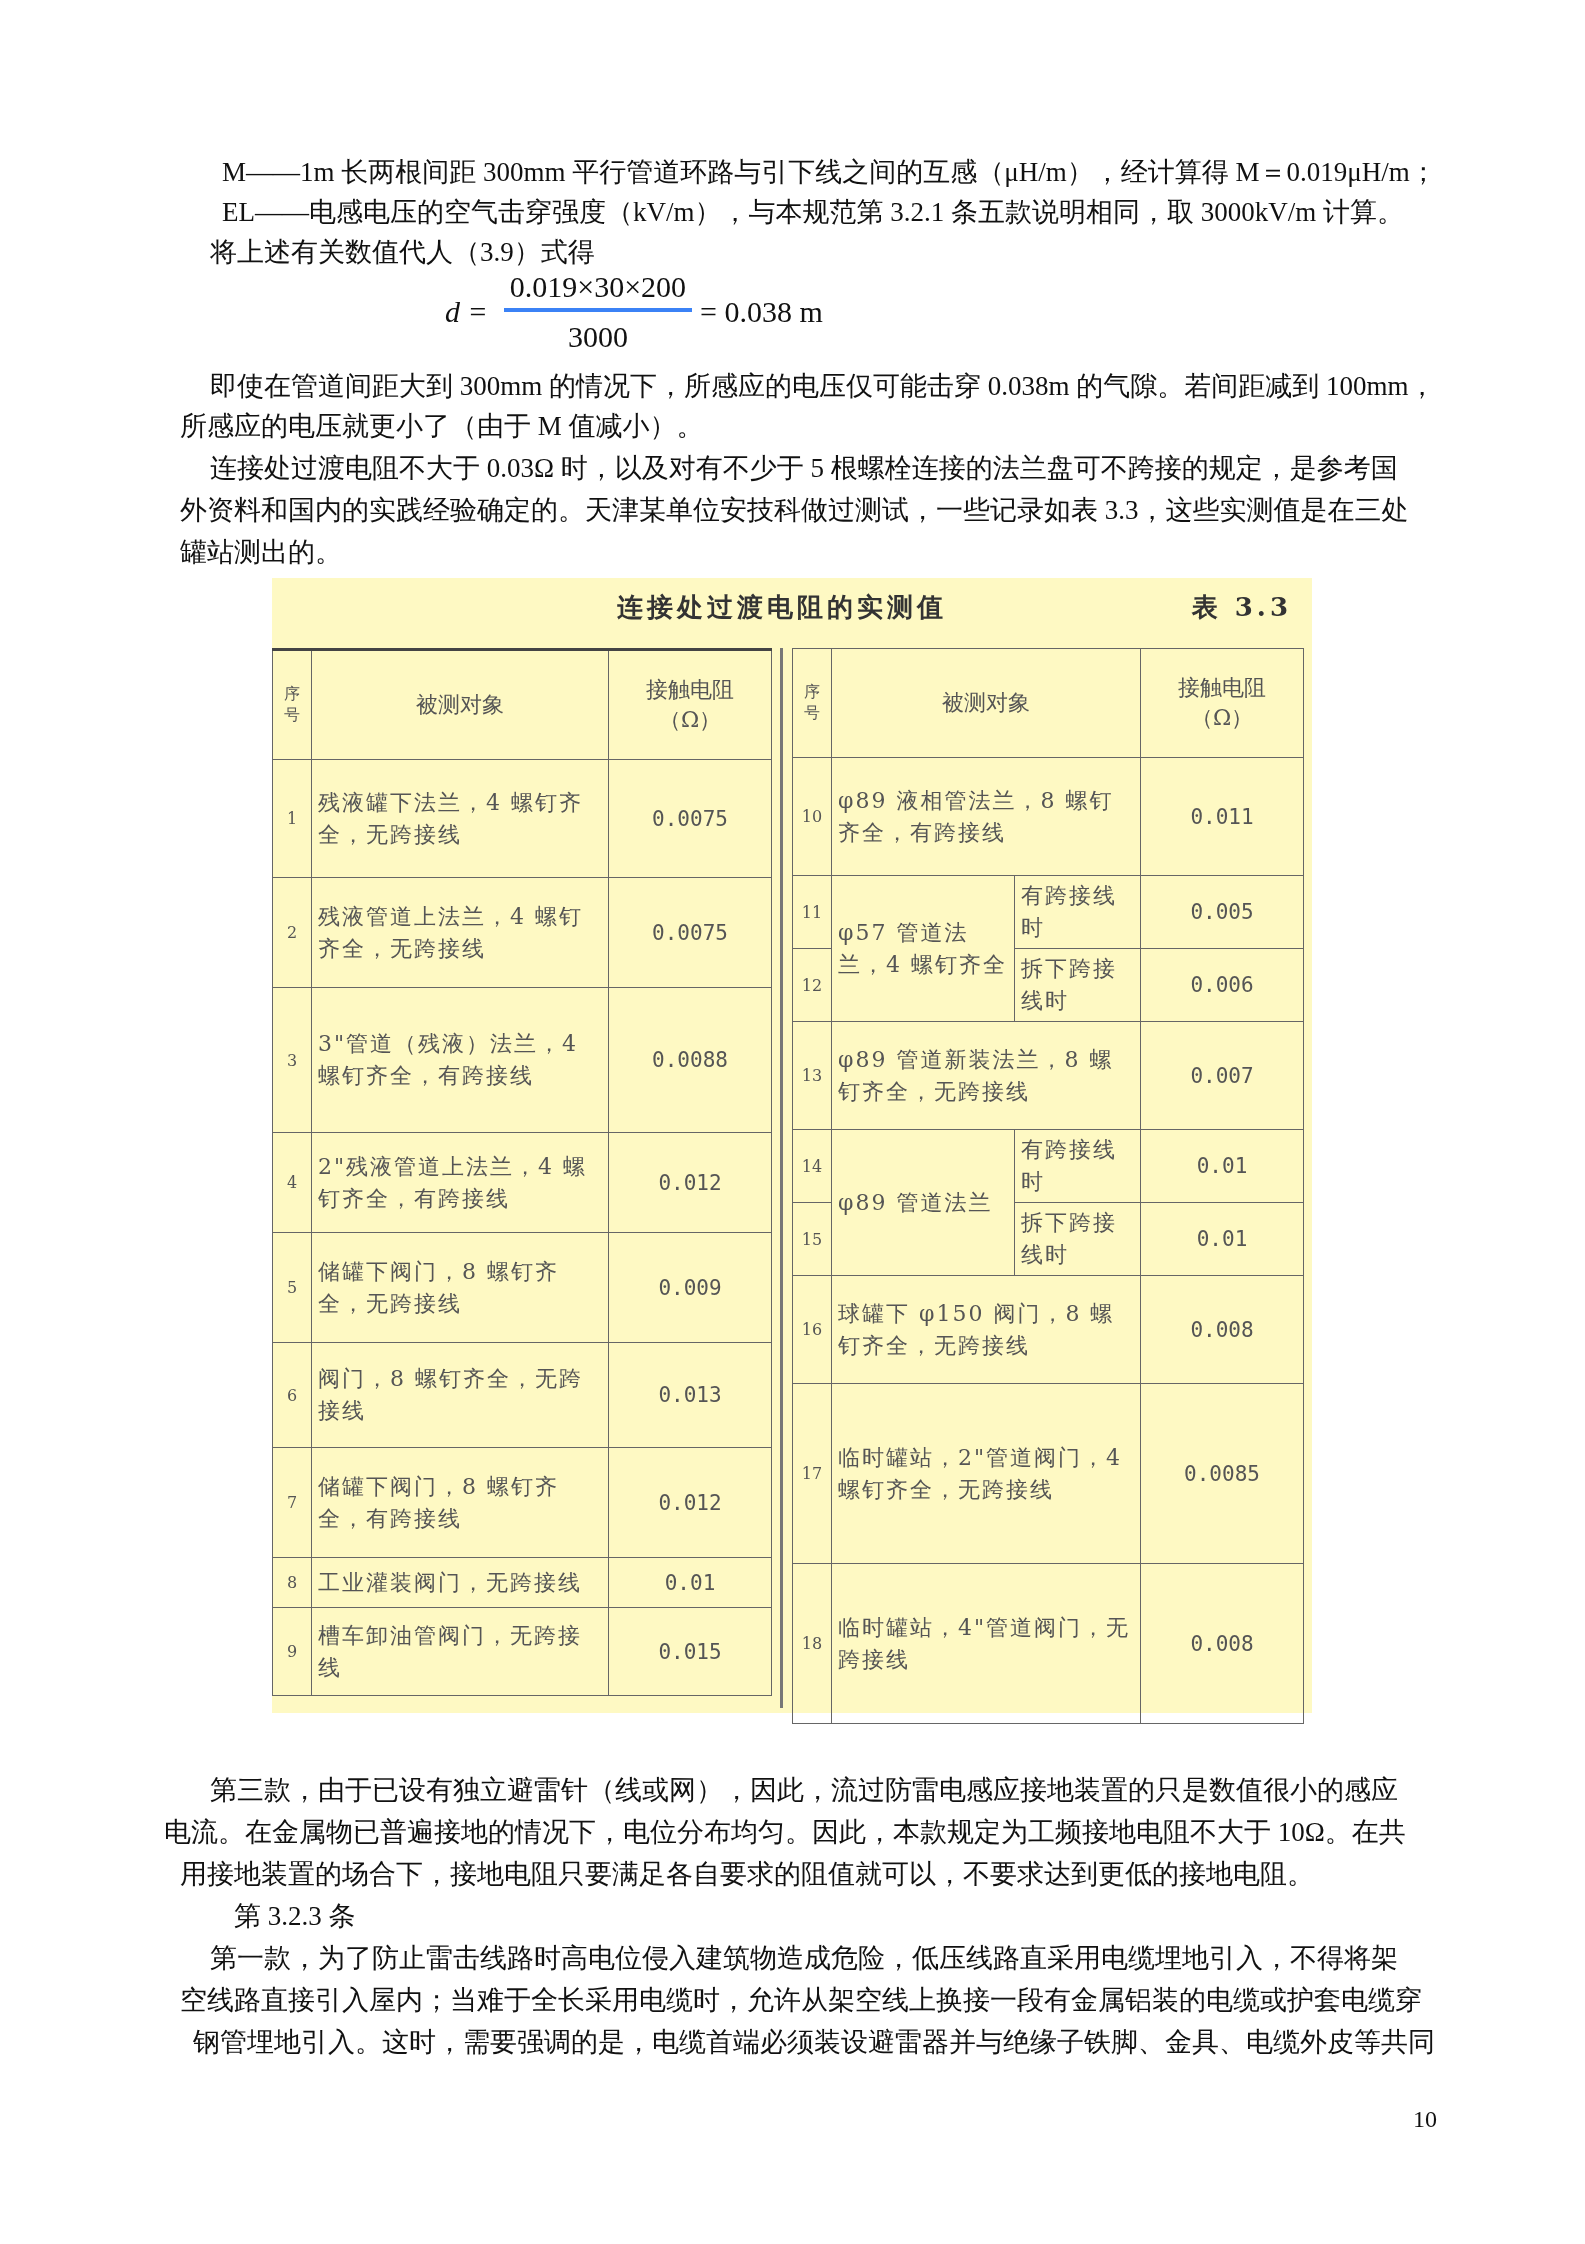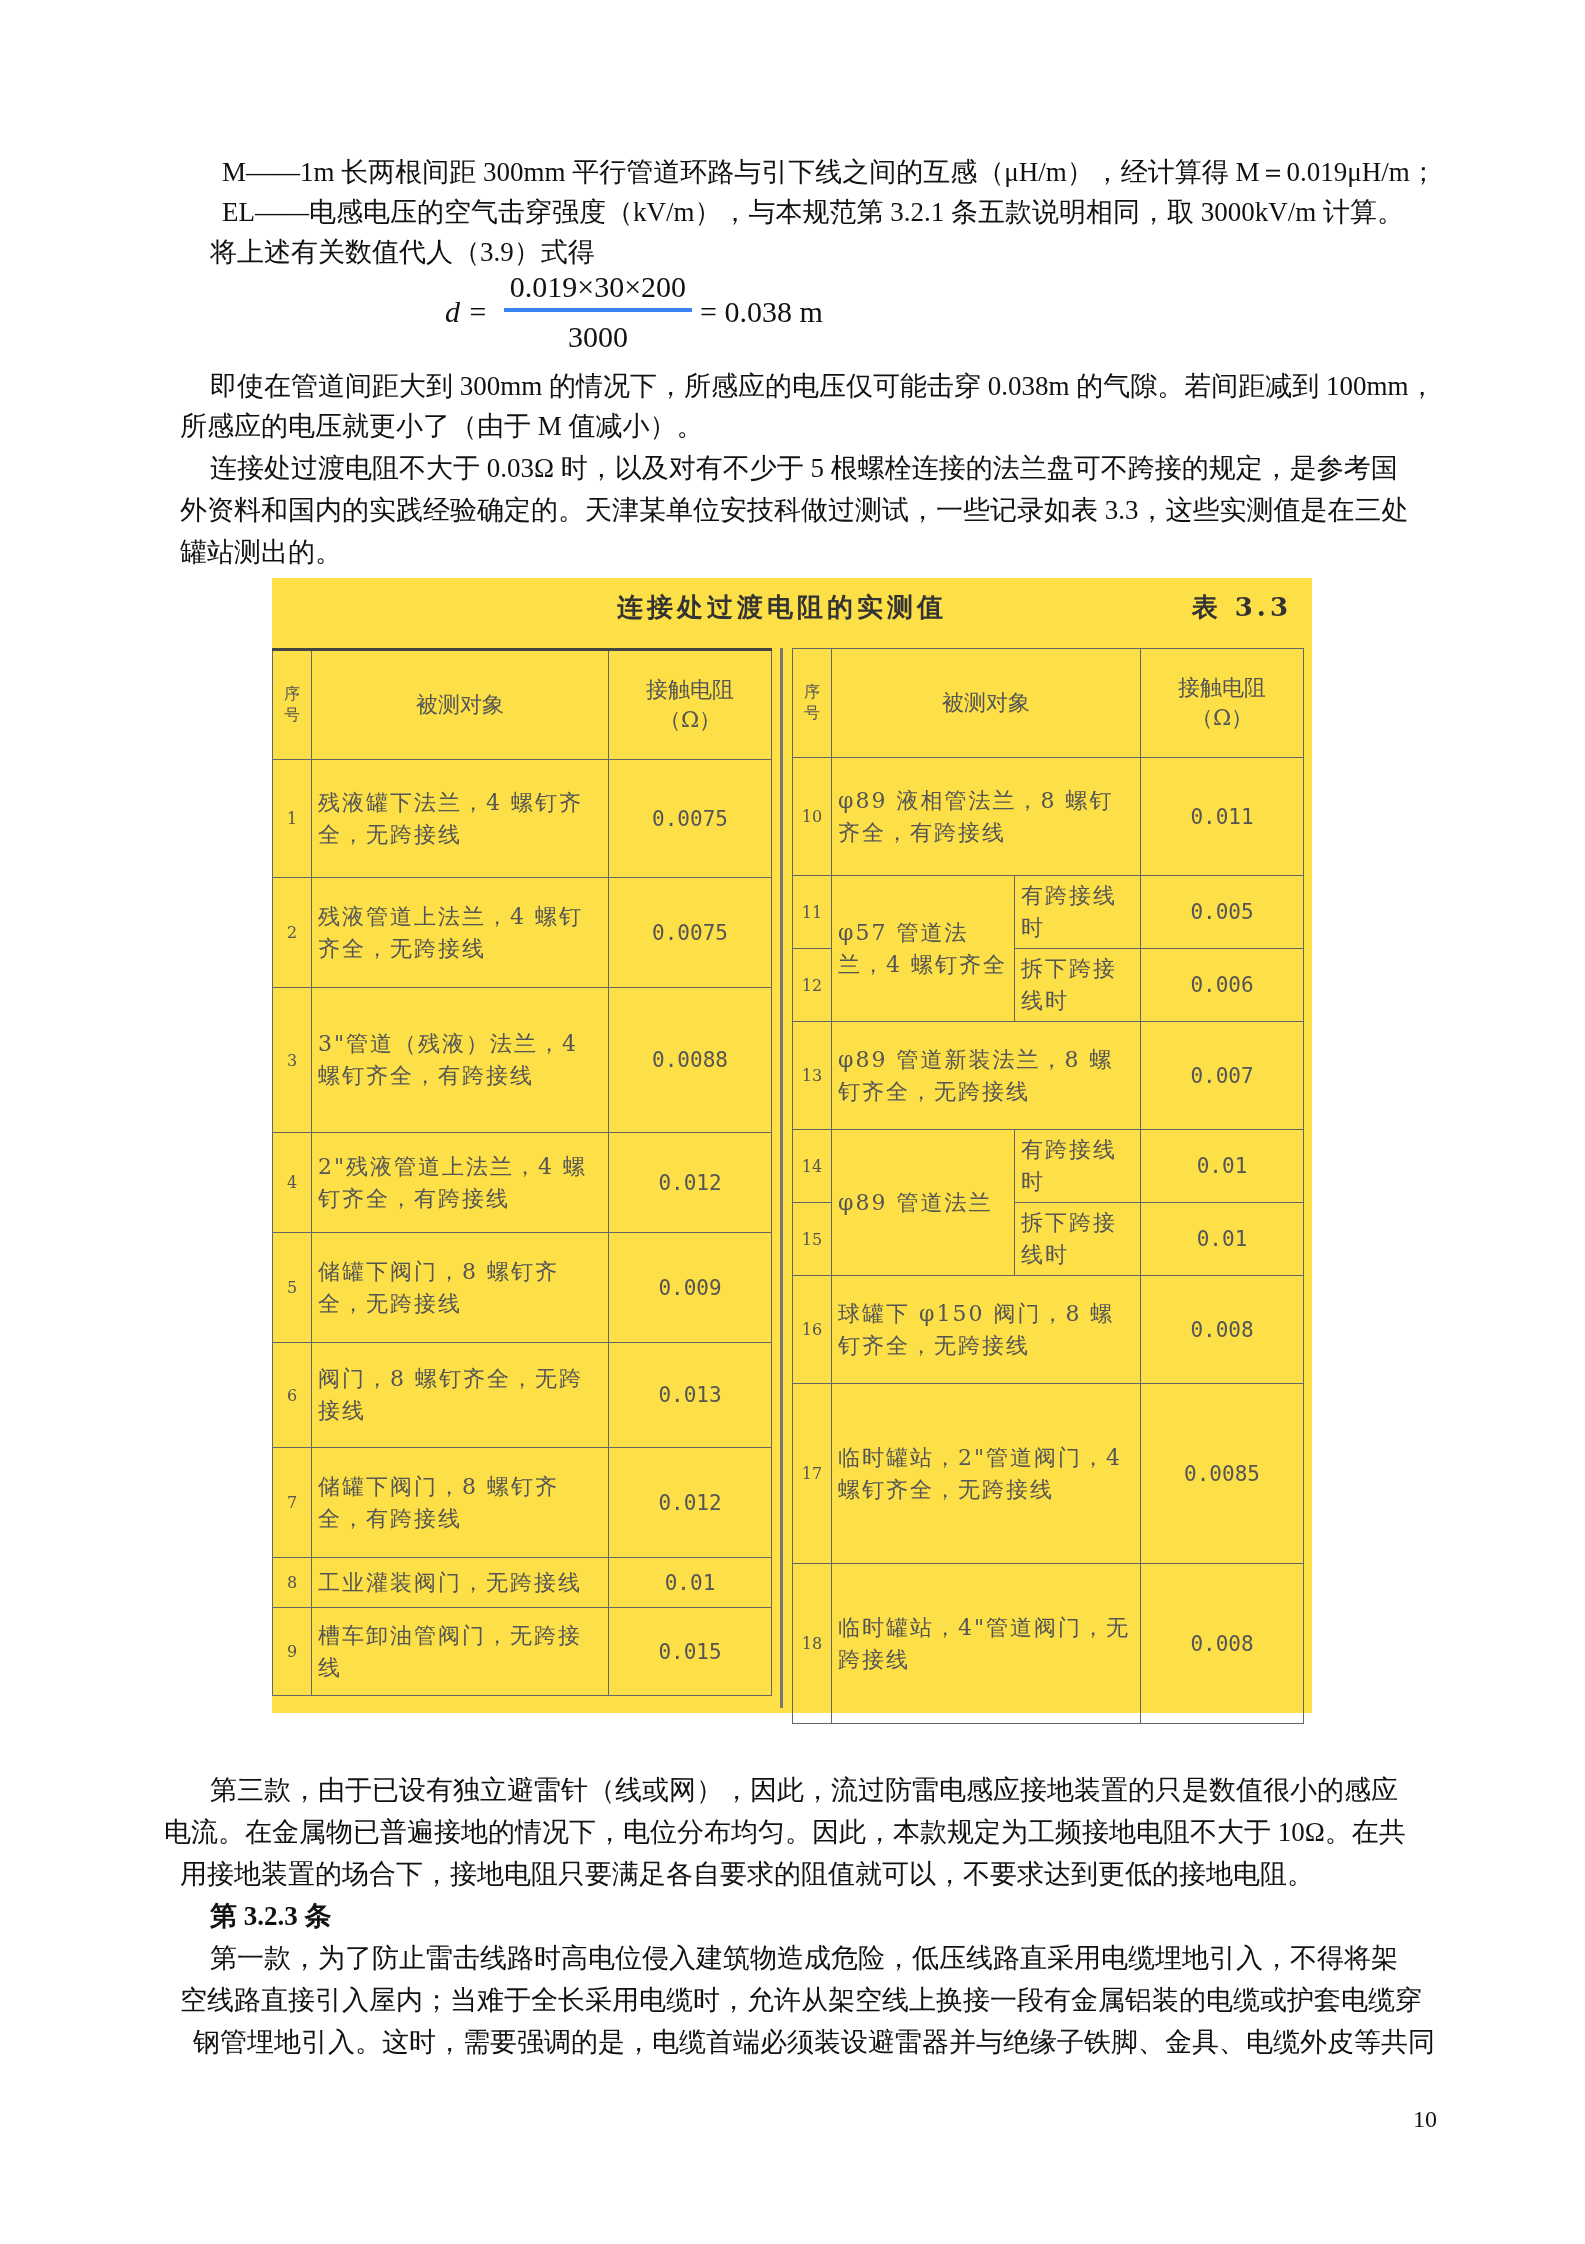--- a/index.html
+++ b/index.html
@@ -5,24 +5,24 @@
   html, body { margin: 0; padding: 0; background: #ffffff; }
   body { width: 1585px; height: 2244px; position: relative; overflow: hidden;
          font-family: "Liberation Serif", "DejaVu Serif", serif; color: #111; }
   .page { position: absolute; left: 0; top: 0; width: 1585px; height: 2244px; }
   .line { position: absolute; left: 210px; width: 1230px; font-size: 27px; line-height: 36px; white-space: nowrap; }
   .formula { position: absolute; left: 445px; top: 270px; font-size: 30px; display: flex; align-items: center; }
   .formula .var { font-style: italic; margin-right: 8px; }
   .frac { display: inline-flex; flex-direction: column; align-items: center; margin: 0 8px; }
   .frac .num { padding: 0 6px 4px 6px; border-bottom: 4px solid #3b82f6; }
   .frac .den { padding-top: 8px; }
-  .heading { font-weight: bold; }
+  .heading { font-weight: normal; margin-left: 24px; }
 
   
-  .table-wrap { position: absolute; left: 272px; top: 578px; width: 1040px; height: 1135px; background: #fde047;
+  .table-wrap { position: absolute; left: 272px; top: 578px; width: 1040px; height: 1135px; background: #fef9c3;
                 font-family: "DejaVu Serif", serif; color: #555; }
   .t-caption { position: absolute; top: 12px; left: 345px; font-size: 26px; font-weight: bold; color: #333; letter-spacing: 4px; }
   .t-no { position: absolute; top: 12px; right: 20px; font-size: 26px; font-weight: bold; color: #333; letter-spacing: 4px; }
   table.half { position: absolute; top: 70px; border-collapse: collapse; font-size: 22px; }
   table.half td, table.half th { border: 1.5px solid #666; padding: 4px 6px; font-weight: normal; color: #555; }
   table.half th { height: 100px; text-align: center; }
   table.half tr { }
   .c-no { width: 26px; text-align: center; font-size: 16px; }
   .c-obj { text-align: left; line-height: 32px; letter-spacing: 2px; }
   .c-val { text-align: center; font-family: "DejaVu Sans Mono", monospace; font-size: 21px; }

